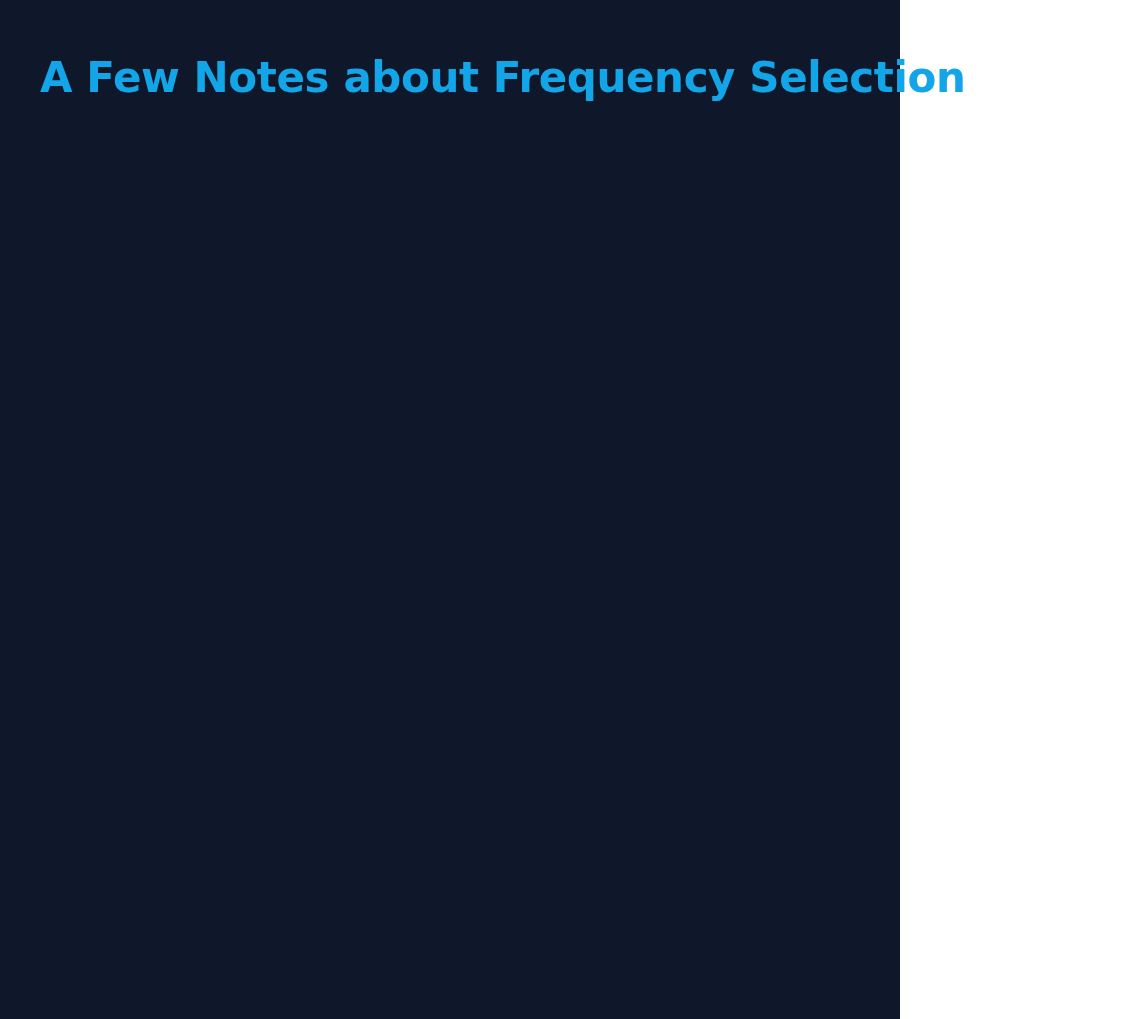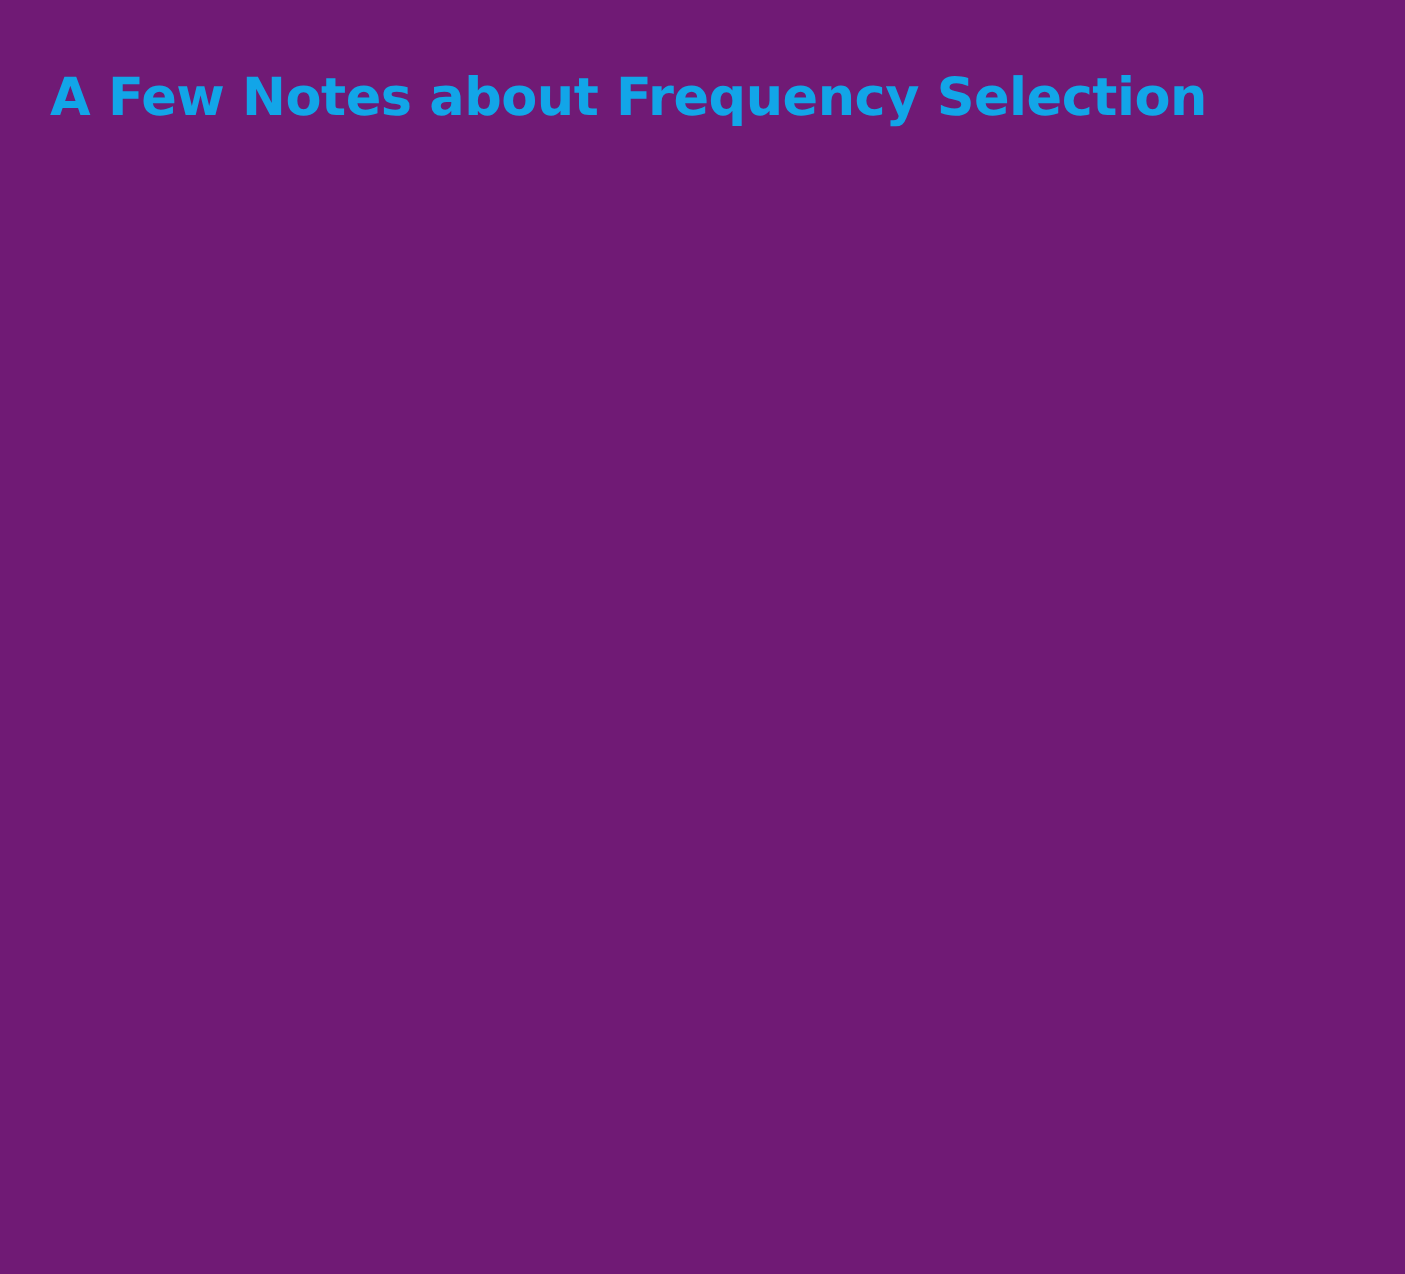--- a/index.html
+++ b/index.html
@@ -8,23 +8,23 @@
   }
   body {
     width: 1124px;
     height: 1019px;
     background: #ffffff;
     font-family: "DejaVu Sans", sans-serif;
     overflow: hidden;
   }
   .slide {
     position: relative;
-    width: 1124px;
+    width: 900px;
     height: 1019px;
-    background: #701a75;
+    background: #0f172a;
   }
   .slide-title {
     position: absolute;
     left: 40px;
     top: 26px;
     width: 1040px;
     font-family: "DejaVu Sans", sans-serif;
     font-size: 42px;
     font-weight: bold;
     letter-spacing: -0.4px;

